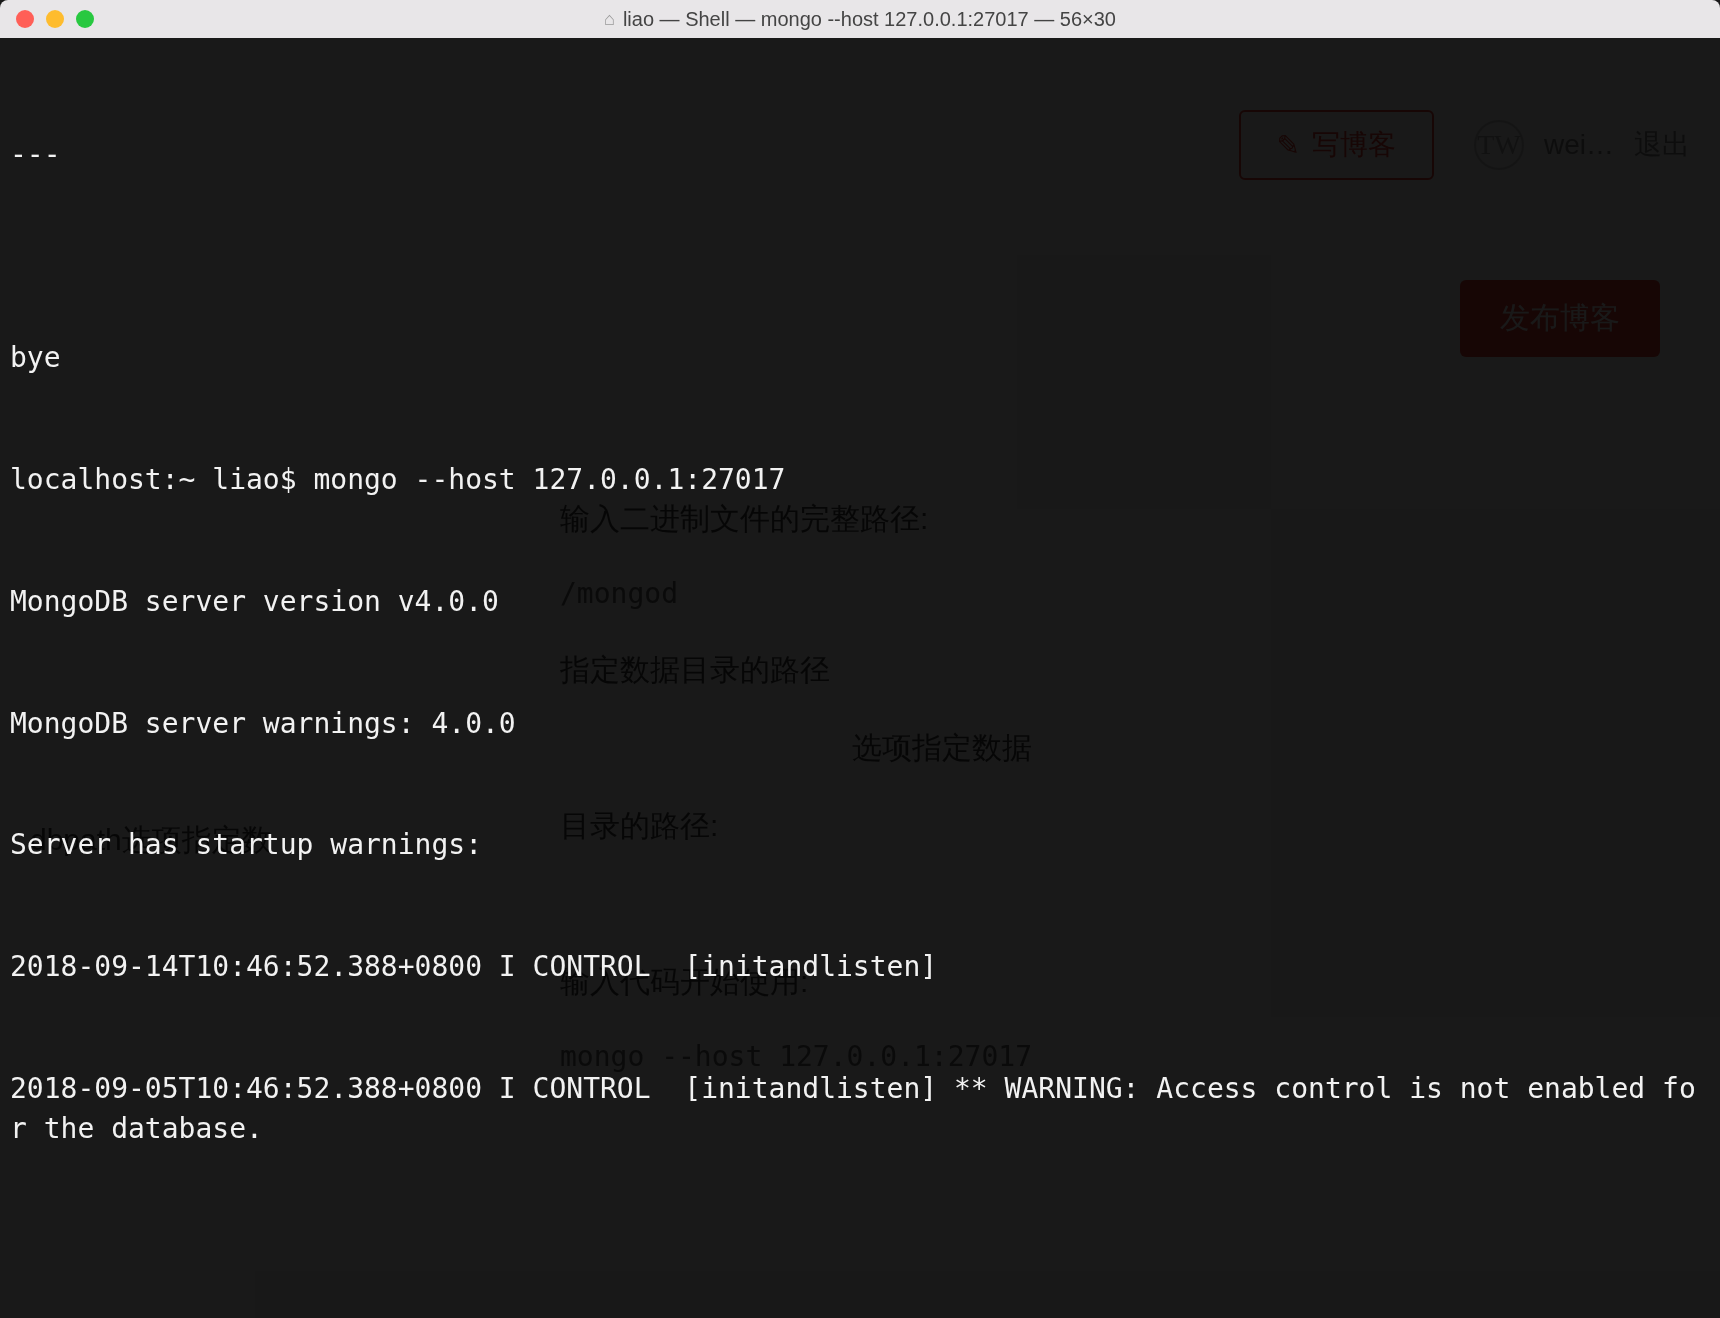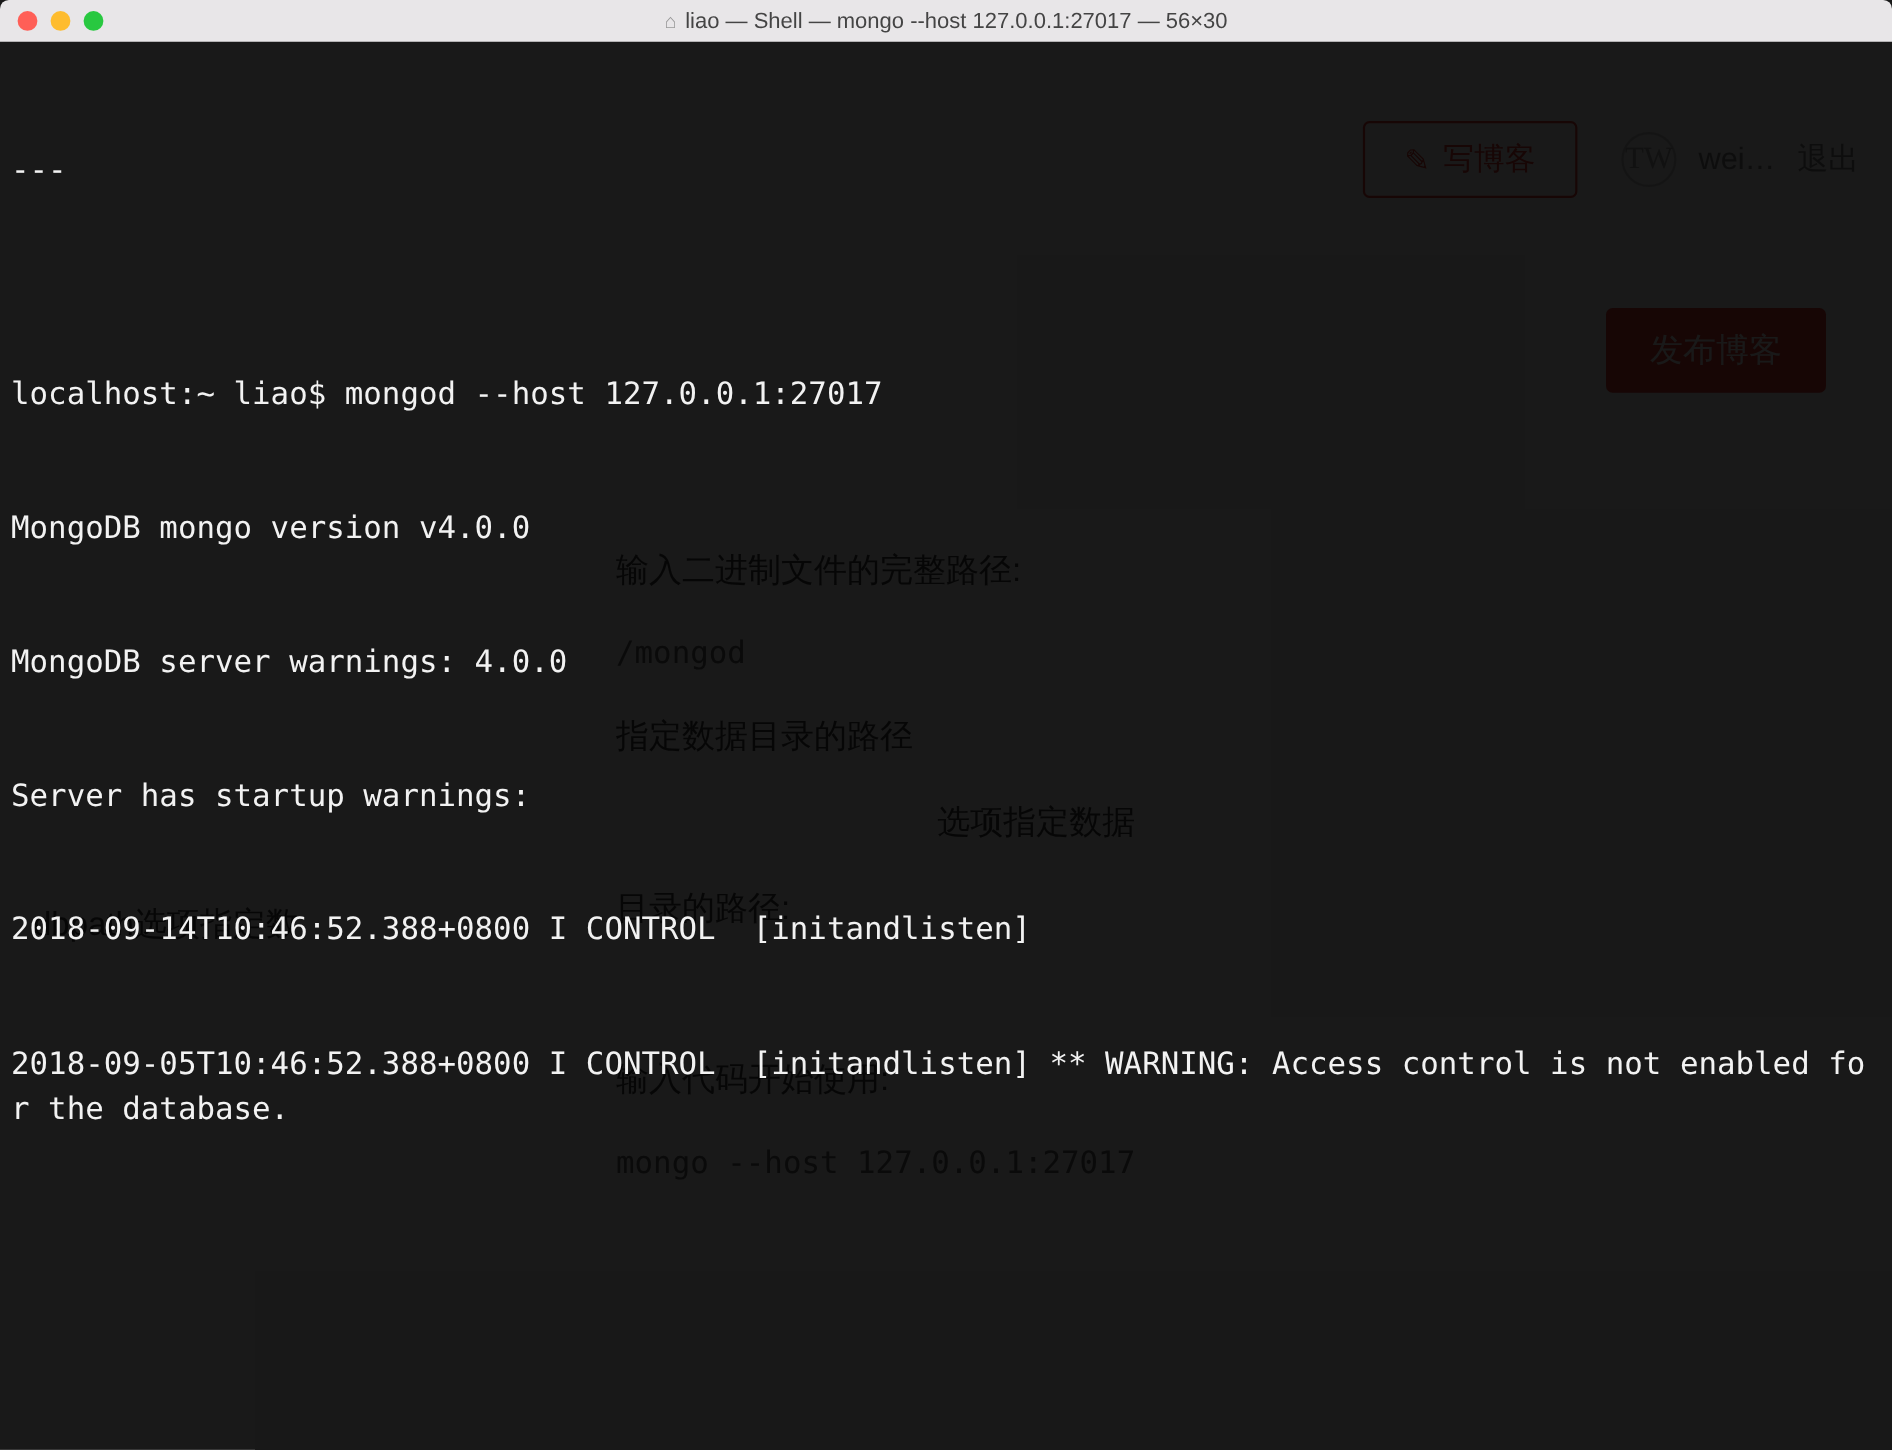--- a/index.html
+++ b/index.html
@@ -181,22 +181,23 @@
       <div class="tl tl-max"></div>
     </div>
     <div class="titlebar-title">
       <span class="home-icon">⌂</span>
       <span>liao — Shell — mongo --host 127.0.0.1:27017 — 56×30</span>
     </div>
   </div>
   <div class="terminal-body">
     <span class="term-line">---</span>
     <span class="term-line"></span>
-    <span class="term-line">localhost:~ liao$ mongod --host 127.0.0.1:27017</span>
-    <span class="term-line">MongoDB mongo version v4.0.0</span>
+    <span class="term-line">bye</span>
+    <span class="term-line">localhost:~ liao$ mongo --host 127.0.0.1:27017</span>
+    <span class="term-line">MongoDB server version v4.0.0</span>
     <span class="term-line">MongoDB server warnings: 4.0.0</span>
     <span class="term-line">Server has startup warnings:</span>
     <span class="term-line">2018-09-14T10:46:52.388+0800 I CONTROL  [initandlisten]</span>
     <span class="term-line">2018-09-05T10:46:52.388+0800 I CONTROL  [initandlisten] ** WARNING: Access control is not enabled for the database.</span>
     
     
     
     
     
     

